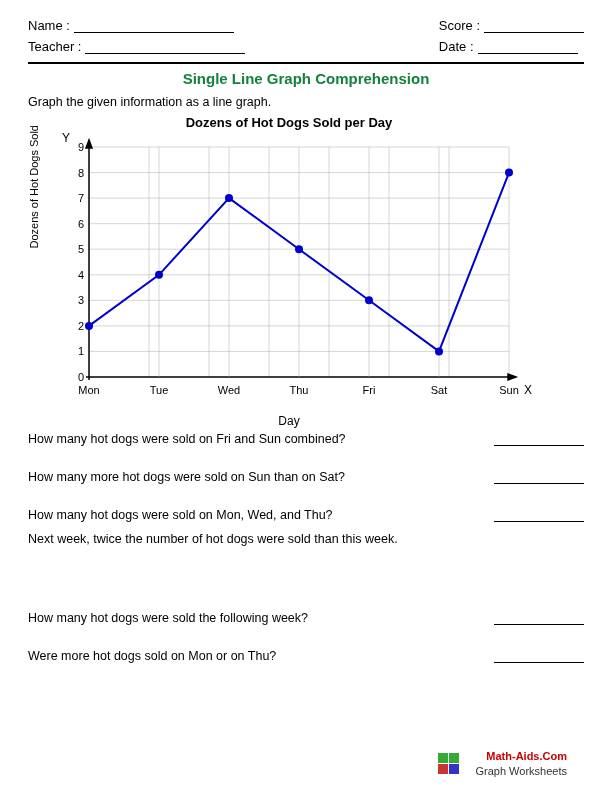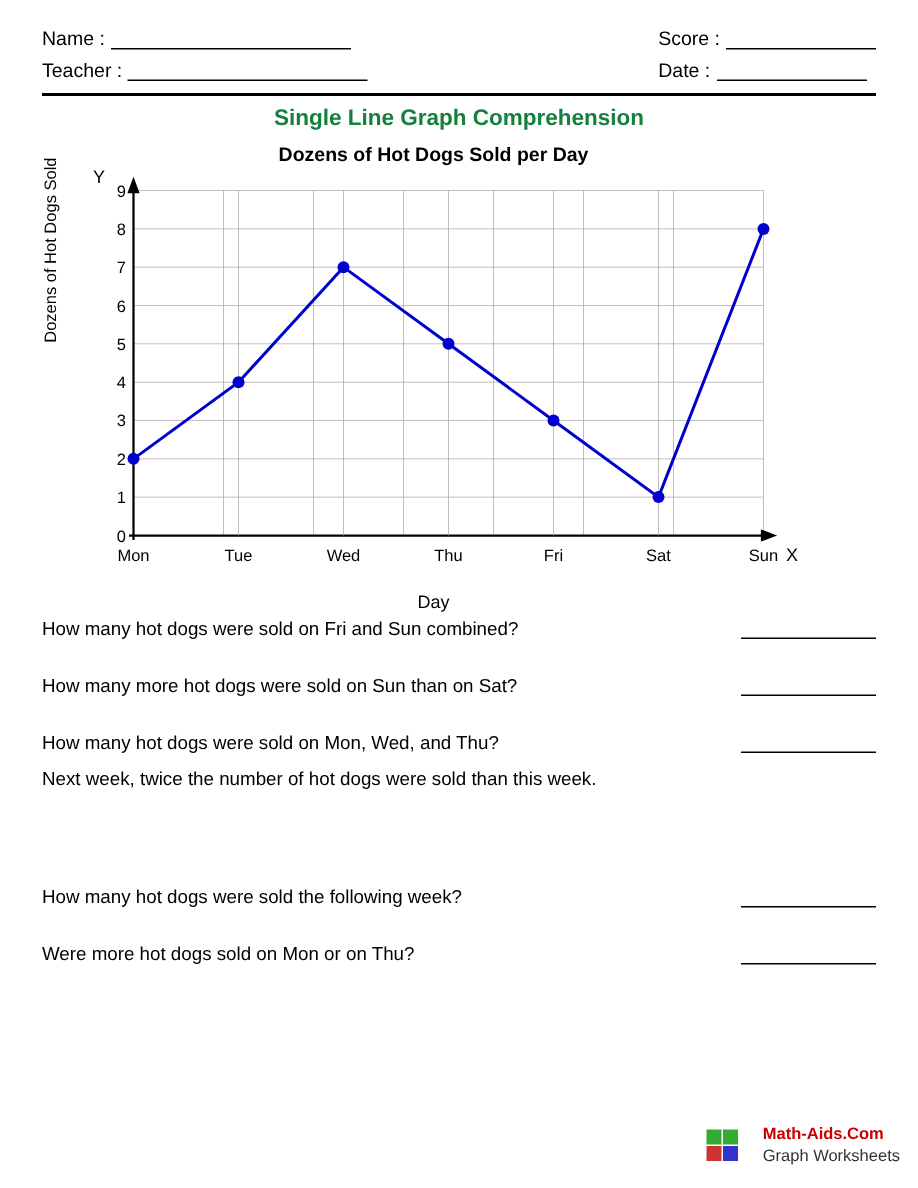--- a/index.html
+++ b/index.html
@@ -120,24 +120,25 @@
     }
     .q-line {
       border-bottom: 1px solid #000;
       width: 90px;
       height: 14px;
       flex-shrink: 0;
     }
     .footer {
       position: absolute;
       bottom: 14px;
-      right: 12px;
+      right: 45px;
       display: flex;
       align-items: center;
       gap: 16px;
+      text-align: right;
     }
     .footer-logo {
       display: grid;
       grid-template-columns: 10px 10px;
       grid-template-rows: 10px 10px;
       gap: 1px;
     }
     .logo-cell-green { background: #3a3; width: 10px; height: 10px; }
     .logo-cell-red { background: #c33; width: 10px; height: 10px; }
     .logo-cell-blue { background: #33c; width: 10px; height: 10px; }
@@ -173,20 +174,21 @@
         <span>Date :</span>
         <span class="header-line-short"></span>
       </div>
     </div>
   </div>
 
   <div class="divider"></div>
 
   <div class="title">Single Line Graph Comprehension</div>
 
+  <div class="instruction">Graph the given information as a line graph.</div>
 
   <div class="graph-area">
     <div class="y-label-vert">Dozens of Hot Dogs Sold</div>
     <div class="graph-container">
       <div class="graph-title">Dozens of Hot Dogs Sold per Day</div>
       <div class="graph-inner">
         <svg class="graph-svg" viewBox="0 0 490 280">
 
           <text x="18" y="10" font-size="12" font-family="Arial">Y</text>
 

